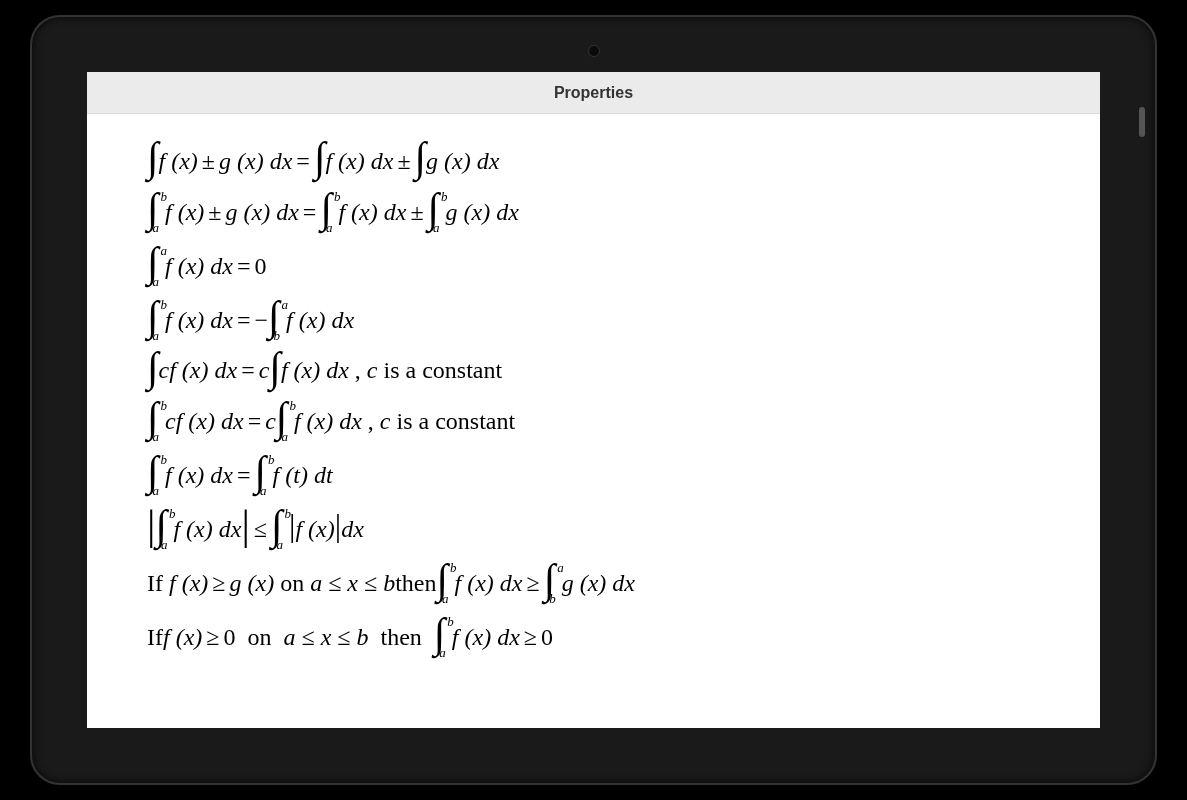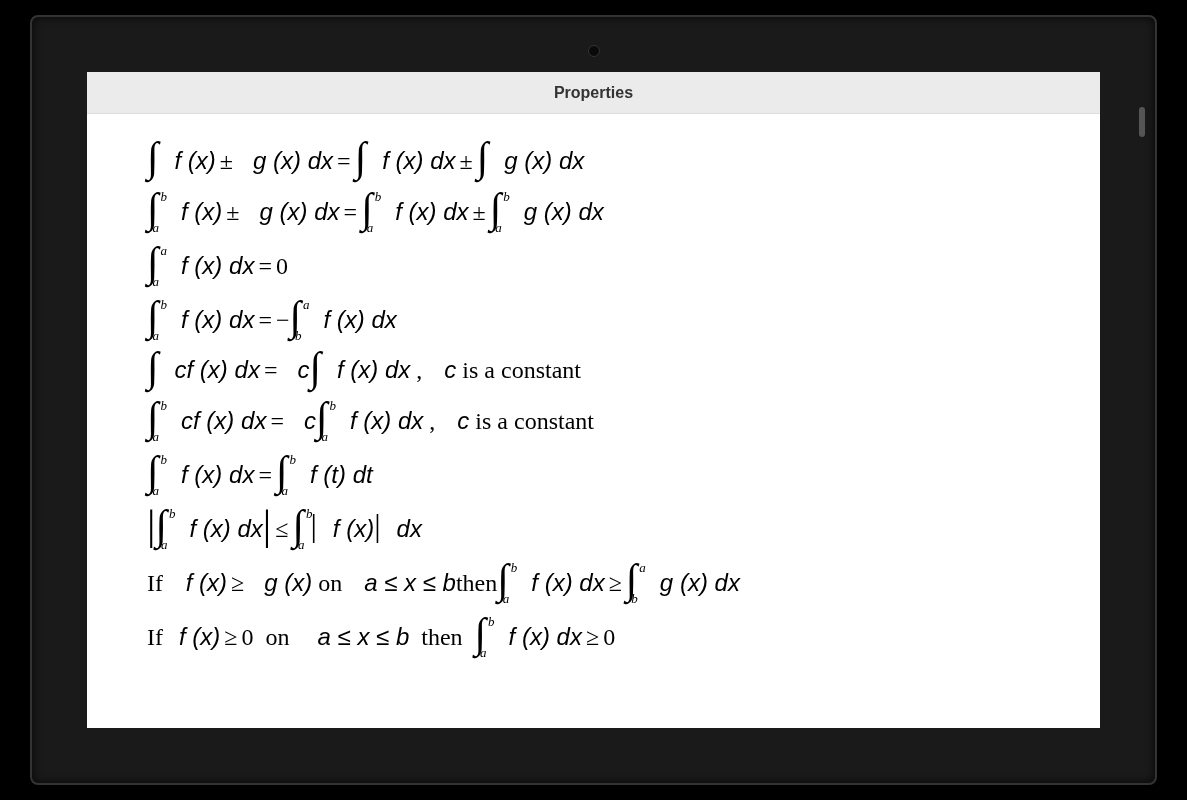--- a/index.html
+++ b/index.html
@@ -10,21 +10,21 @@
     overflow: hidden;
     font-family: Georgia, 'Times New Roman', serif;
   }
   .tablet-frame {
     position: absolute;
     top: 15px;
     left: 30px;
     width: 1127px;
     height: 770px;
     background: #1a1a1a;
-    border-radius: 8px;
+    border-radius: 30px;
     border: 2px solid #333;
     box-shadow: inset 0 0 10px rgba(0,0,0,0.8);
   }
   .camera {
     position: absolute;
     top: 28px;
     left: 50%;
     transform: translateX(-50%);
     width: 12px;
     height: 12px;
@@ -92,21 +92,21 @@
     line-height: 1;
     vertical-align: middle;
     position: relative;
     margin-left: -4px;
     margin-right: 4px;
     height: 40px;
     justify-content: space-between;
   }
   .bounds .upper { position: relative; top: -2px; left: 6px;}
   .bounds .lower { position: relative; bottom: -2px; left: -2px;}
-  .mi { font-style: italic; font-family: Liberation Sans, sans-serif; margin-left: 16px; }
+  .mi { font-style: italic; font-family: Liberation Serif, serif; }
   .op { font-style: normal; margin: 0 4px; }
   .text { font-style: normal; font-family: 'Times New Roman', serif; }
   .abs-bar {
     font-size: 42px;
     font-family: 'Times New Roman', serif;
     display: inline-block;
     vertical-align: middle;
     line-height: 0.8;
     font-style: normal;
     position: relative;

